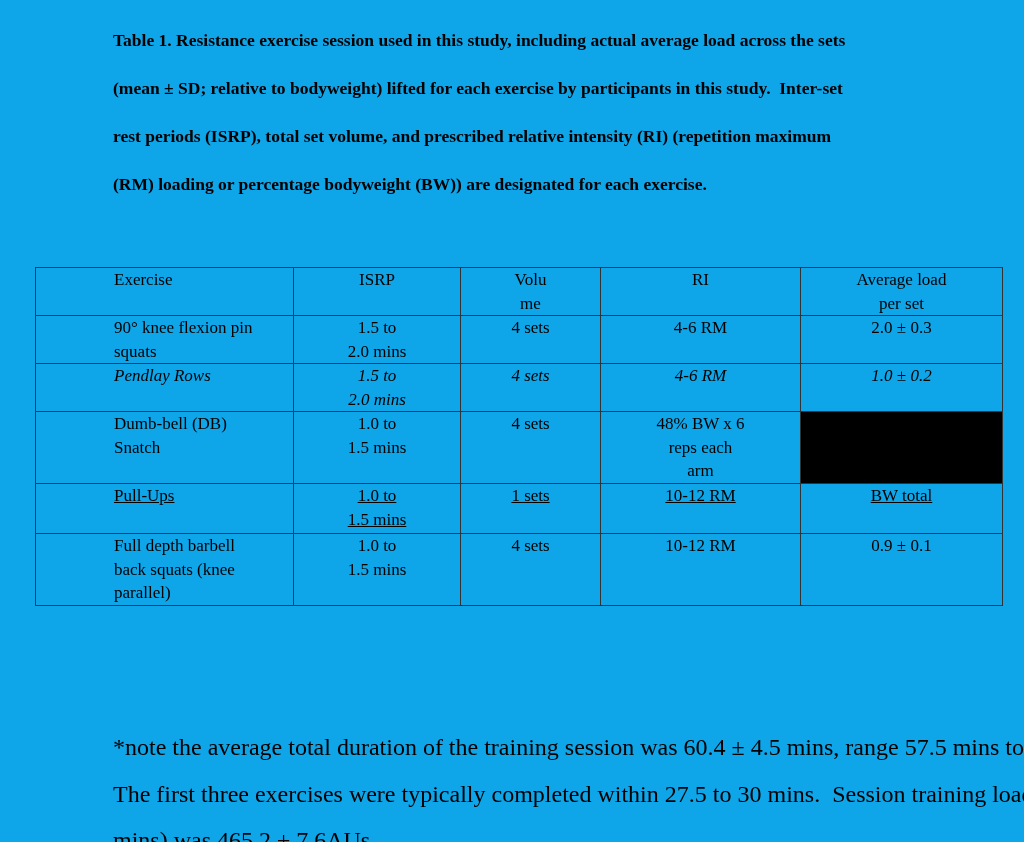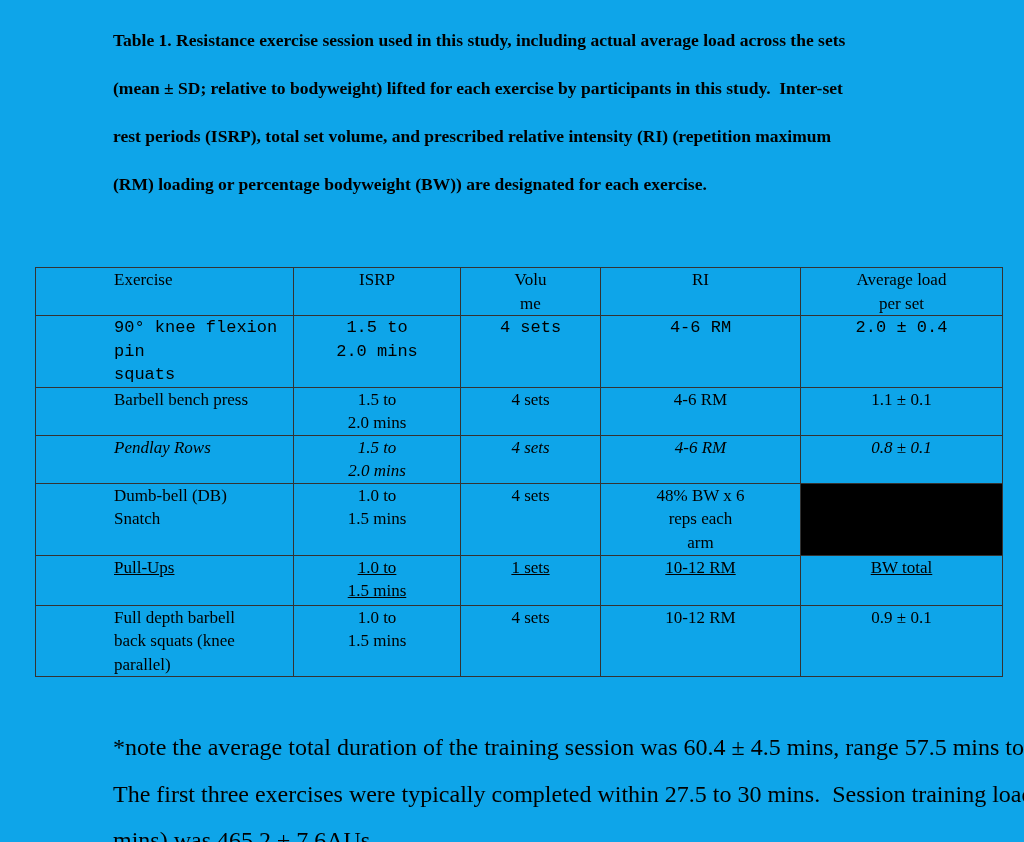--- a/index.html
+++ b/index.html
@@ -44,21 +44,21 @@
     white-space: pre-line;
     text-align: center;
     padding: 0 2px;
     overflow: hidden;
   }
   .exercise-table th.ex, .exercise-table td.ex {
     text-align: left;
     padding: 0 4px 0 78px;
   }
   .exercise-table tr.r-head { height: 47px; }
-  .exercise-table tr.r1 { height: 47px; font-family: Liberation Mono, monospace; }
+  .exercise-table tr.r1 { height: 47px; }
   .exercise-table tr.r2 { height: 47px; }
   .exercise-table tr.r3 { height: 47px; font-style: italic; }
   .exercise-table tr.r4 { height: 72px; }
   .exercise-table tr.r5 { height: 50px; text-decoration: underline; }
   .exercise-table tr.r6 { height: 52px; }
   .exercise-table tr.r7 { height: 71px; }
   .exercise-table td.redacted { background: #000000; }
   .footnote {
     position: absolute;
     left: 113px;
@@ -98,37 +98,29 @@
       </tr>
     </thead>
     <tbody>
       <tr class="r1">
         <td class="ex">90° knee flexion pin
 squats</td>
         <td>1.5 to
 2.0 mins</td>
         <td>4 sets</td>
         <td>4-6 RM</td>
-        <td>2.0 ± 0.4</td>
-      </tr>
-      <tr class="r2">
-        <td class="ex">Barbell bench press</td>
-        <td>1.5 to
-2.0 mins</td>
-        <td>4 sets</td>
-        <td>4-6 RM</td>
-        <td>1.1 ± 0.1</td>
+        <td>2.0 ± 0.3</td>
       </tr>
       <tr class="r3">
         <td class="ex">Pendlay Rows</td>
         <td>1.5 to
 2.0 mins</td>
         <td>4 sets</td>
         <td>4-6 RM</td>
-        <td>0.8 ± 0.1</td>
+        <td>1.0 ± 0.2</td>
       </tr>
       <tr class="r4">
         <td class="ex">Dumb-bell (DB)
 Snatch</td>
         <td>1.0 to
 1.5 mins</td>
         <td>4 sets</td>
         <td>48% BW x 6
 reps each
 arm</td>

